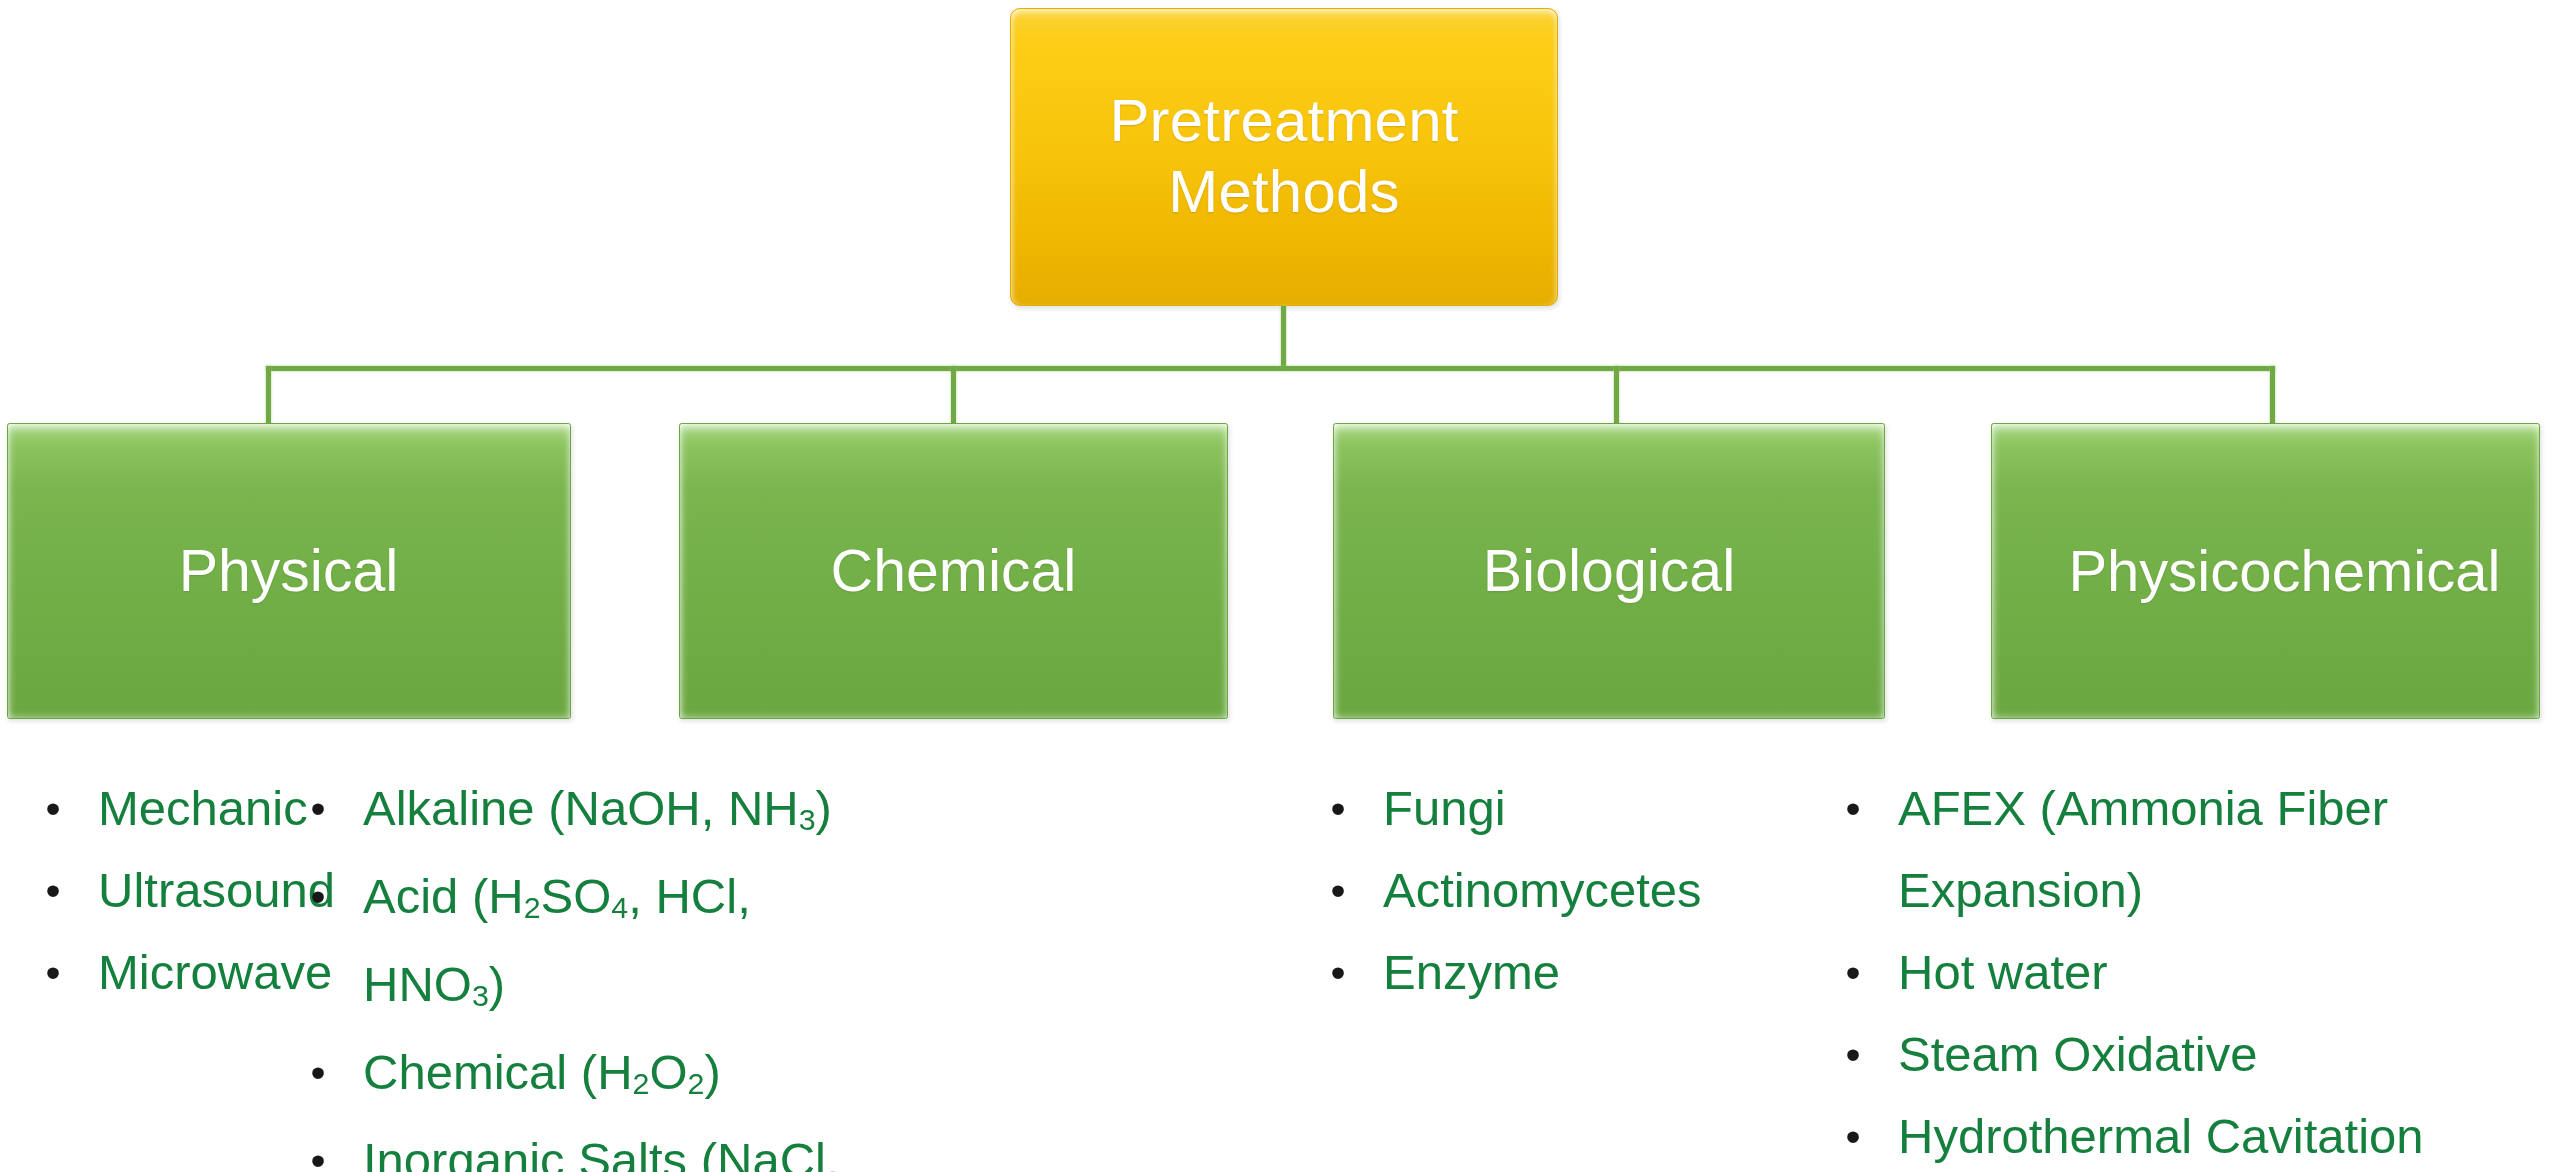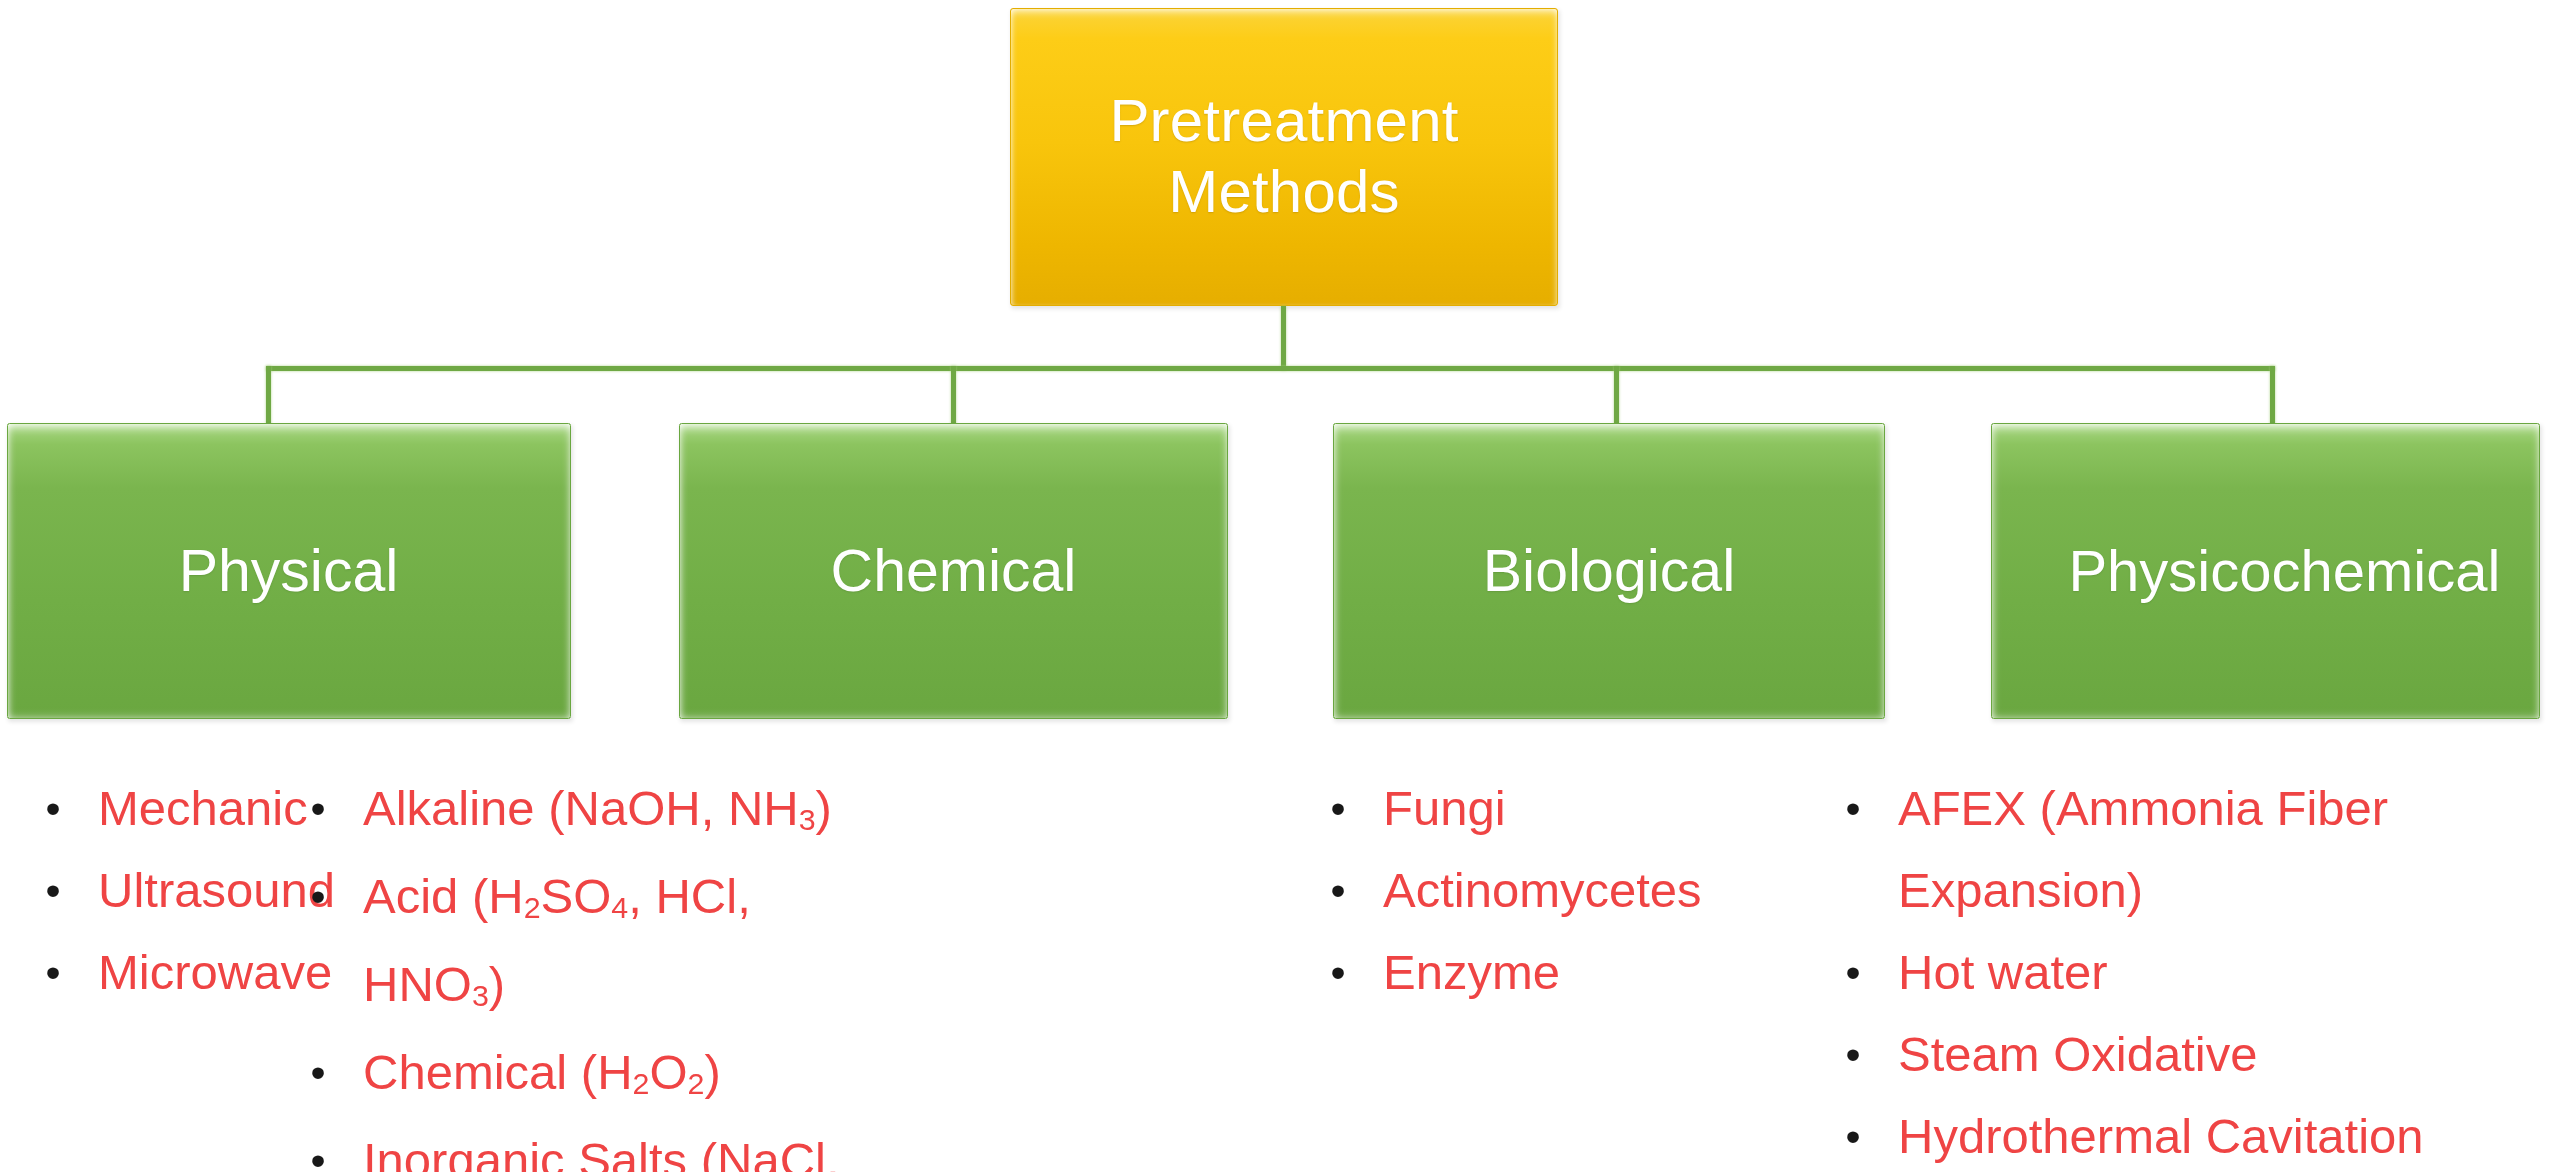--- a/index.html
+++ b/index.html
@@ -31,21 +31,21 @@
     width: 548px;
     height: 298px;
     box-sizing: border-box;
     background: linear-gradient(to bottom,
         #fbd43a 0%,
         #fdcd17 10%,
         #f8c50c 45%,
         #eeb600 80%,
         #e6ae00 100%);
     border: 0.8px solid #e3ad00;
-    border-radius: 3px;
+    border-radius: 10px;
     box-shadow:
       inset 0 5.7px 8.2px -4.1px rgba(255,255,255,0.95),
       inset 4.1px 0 6.5px -4.1px rgba(255,255,255,0.75),
       inset -4.1px 0 6.5px -4.1px rgba(255,255,255,0.55),
       1.6px 2.5px 4.1px rgba(0,0,0,0.10);
     display: flex;
     flex-direction: column;
     align-items: center;
     justify-content: center;
   }
@@ -107,21 +107,21 @@
   .cat-3 { left: 1991px; width: 549px; padding-left: 28px; }
   .cat-3 .cat-label { font-size: 58px; transform: translateX(4.9px); }
 
   
   .bullet-list {
     position: absolute;
     top: 767px;
     list-style: none;
     margin: 0;
     padding: 0;
-    color: #ef4444;
+    color: #15803d;
     font-size: 49px;
     line-height: 82px;
   }
   .bullet-list li {
     position: relative;
     padding-left: 59px;
     margin: 0;
   }
   .bullet-list li::before {
     content: "\2022";

